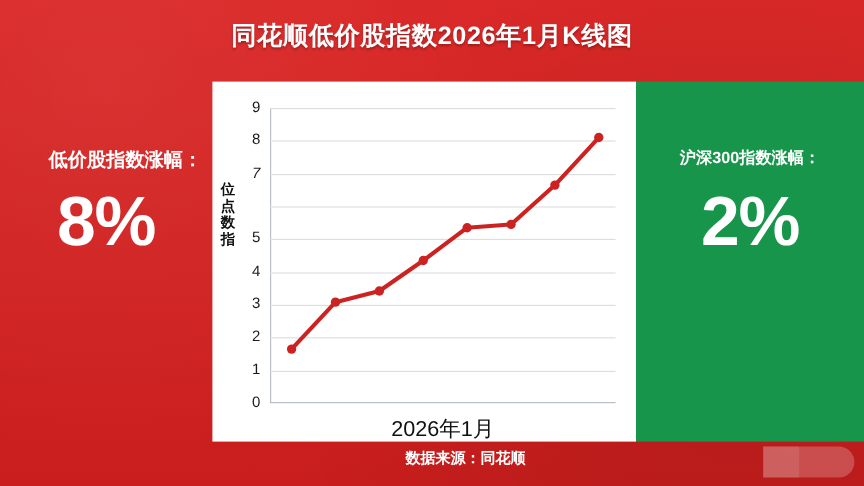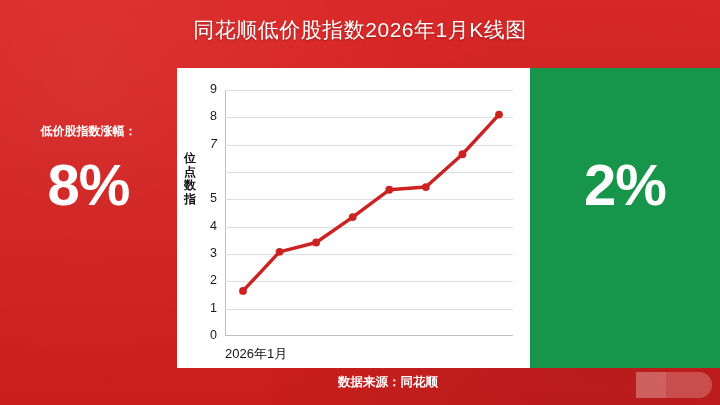--- a/index.html
+++ b/index.html
@@ -15,29 +15,29 @@
   .tex{position:absolute;inset:0;pointer-events:none;
     background:
       radial-gradient(circle at 12% 18%, rgba(255,255,255,.05), transparent 45%),
       radial-gradient(circle at 85% 78%, rgba(0,0,0,.10), transparent 55%),
       linear-gradient(180deg, rgba(255,255,255,.04), rgba(0,0,0,.07));
   }
 
   
   .title{
     position:absolute;left:0;top:16px;width:720px;text-align:center;
-    color:#fff;font-size:21px;font-weight:normal;letter-spacing:.5px;
+    color:#fff;font-size:21px;font-weight:bold;letter-spacing:.5px;
     text-shadow:0 1px 2px rgba(0,0,0,.28);
   }
 
   
   .lpanel{position:absolute;left:0;top:68px;width:177px;height:300px;}
   .lpanel .cap{
     position:absolute;left:0;top:55px;width:177px;text-align:center;
-    color:#fff;font-size:12px;font-weight:bold;
+    color:#fff;font-size:16px;font-weight:bold;padding-left:16px;
   }
   .lpanel .val{
     position:absolute;left:0;top:88px;width:177px;text-align:center;
     color:#fff;font-size:58px;font-weight:bold;line-height:1;
     letter-spacing:-1px;
   }
 
   
   .gpanel{
     position:absolute;left:530px;top:68px;width:190px;height:300px;
@@ -70,22 +70,22 @@
   
   .plot{position:absolute;left:48px;top:22px;width:288px;height:246px;}
   .plotborder{position:absolute;inset:0;border-left:1px solid #b9bfc4;border-bottom:1px solid #b9bfc4;}
   .grid{position:absolute;left:0;width:288px;height:1px;background:#dcdfe2;}
   .ytick{
     position:absolute;left:0;width:40px;text-align:right;
     font-size:12.5px;color:#1a1a1a;transform:translateY(-8px);
   }
   .ytick.skew{font-style:italic;}
   .xlab{
-    position:absolute;left:48px;top:277px;width:288px;text-align:left;
-    font-size:13px;color:#111;
+    position:absolute;left:48px;top:277px;width:288px;text-align:center;
+    font-size:18px;color:#111;
   }
   svg.series{position:absolute;left:0;top:0;width:288px;height:246px;overflow:visible;}
 
   
   .footer{
     position:absolute;left:0;top:374px;width:720px;text-align:center;
     color:#fff;font-size:12.5px;font-weight:bold;padding-left:28px;
   }
   
   .wm{position:absolute;right:8px;top:372px;width:76px;height:26px;
@@ -100,20 +100,21 @@
   <div class="tex"></div>
 
   <div class="title">同花顺低价股指数2026年1月K线图</div>
 
   <div class="lpanel">
     <div class="cap">低价股指数涨幅：</div>
     <div class="val">8%</div>
   </div>
 
   <div class="gpanel">
+    <div class="cap">沪深300指数涨幅：</div>
     <div class="val">2%</div>
   </div>
 
   <div class="card">
     <div class="ytitle">
       <span>位</span>
       <span>点</span>
       <span>数</span>
       <span>指</span>
     </div>

